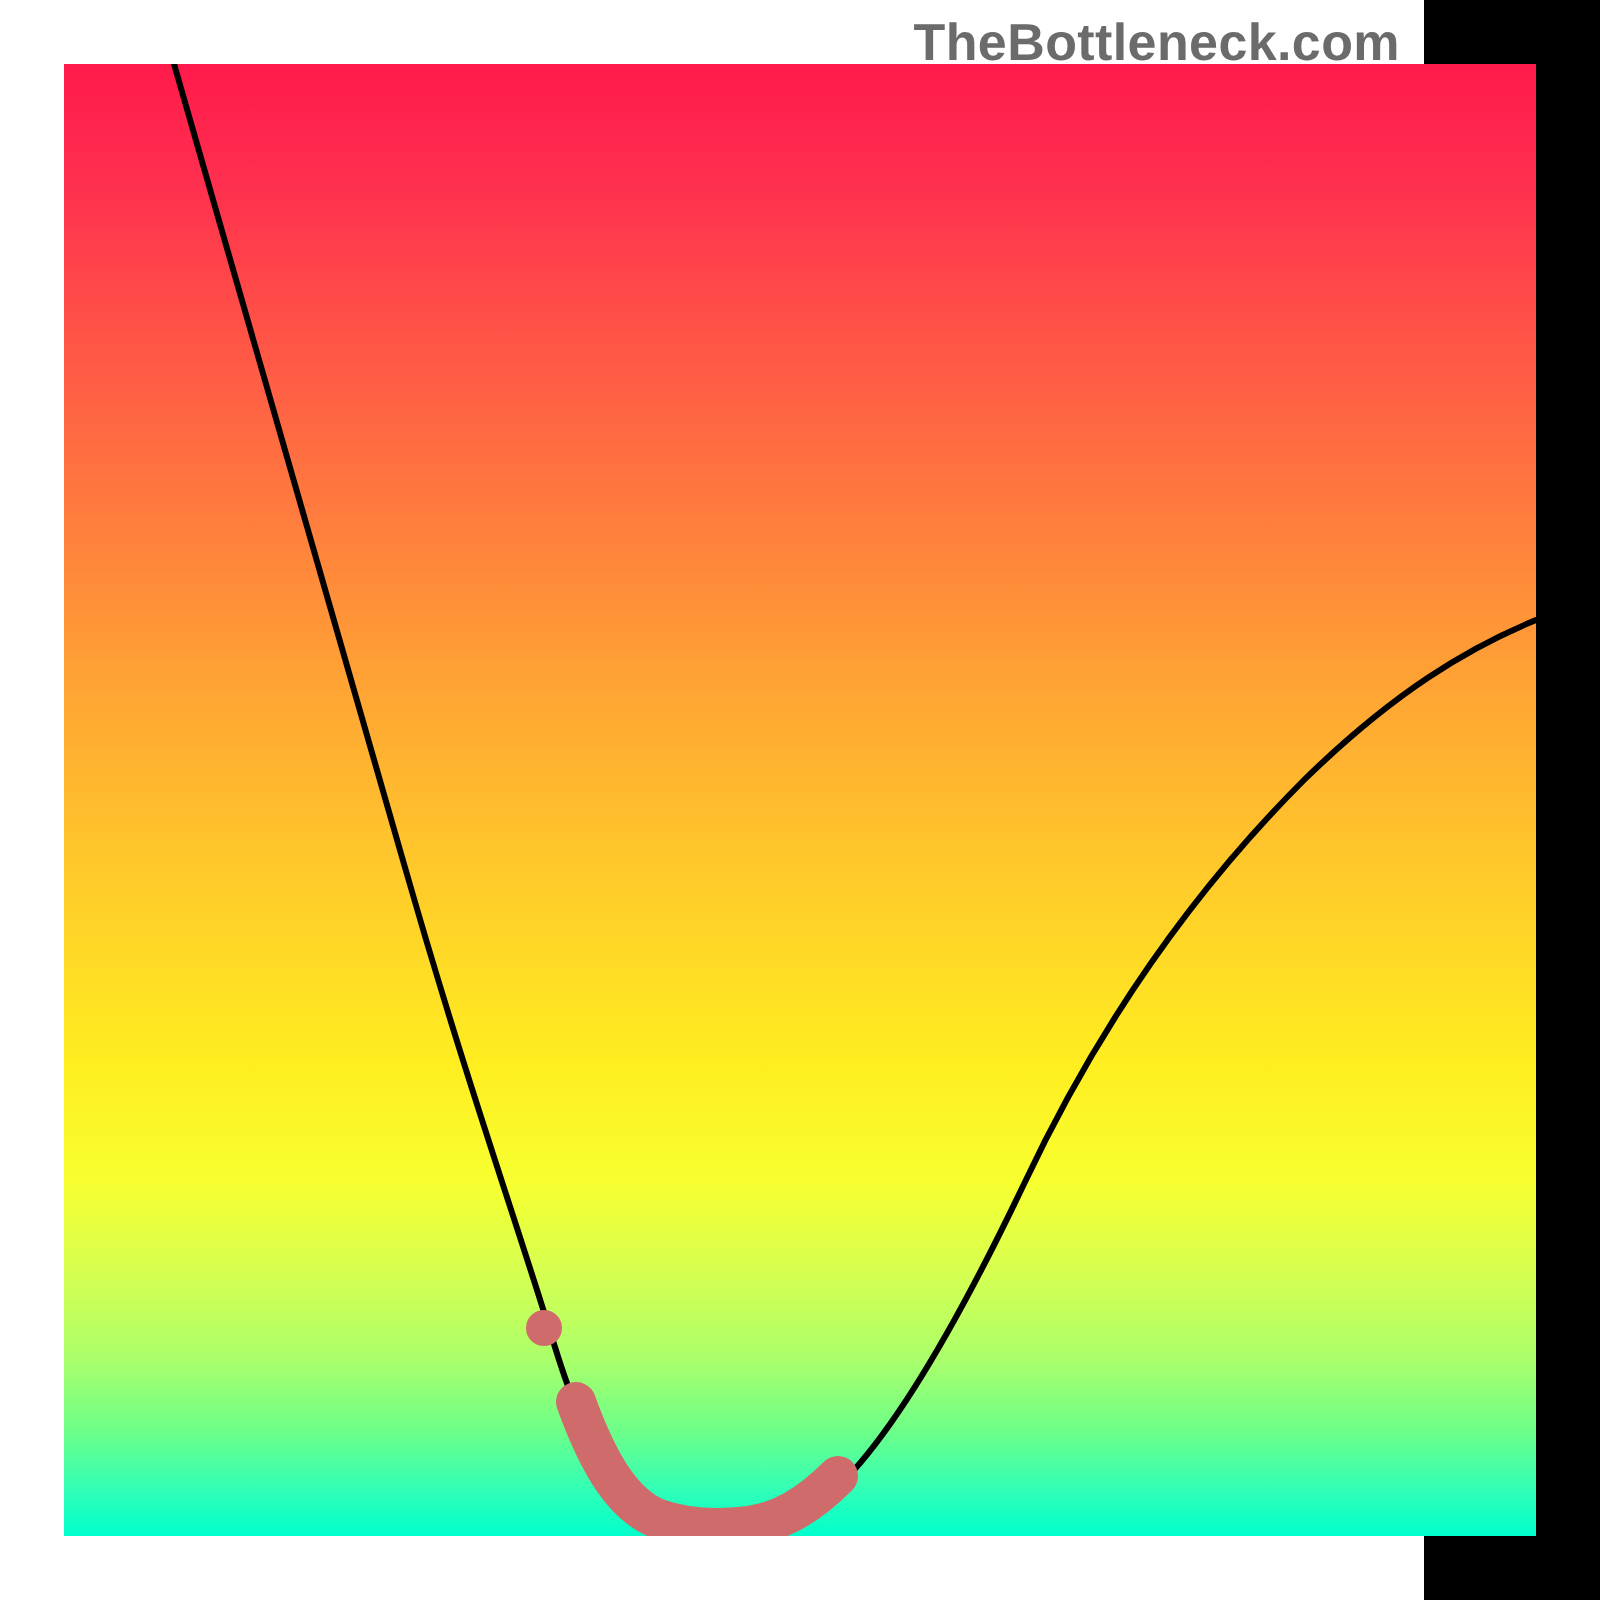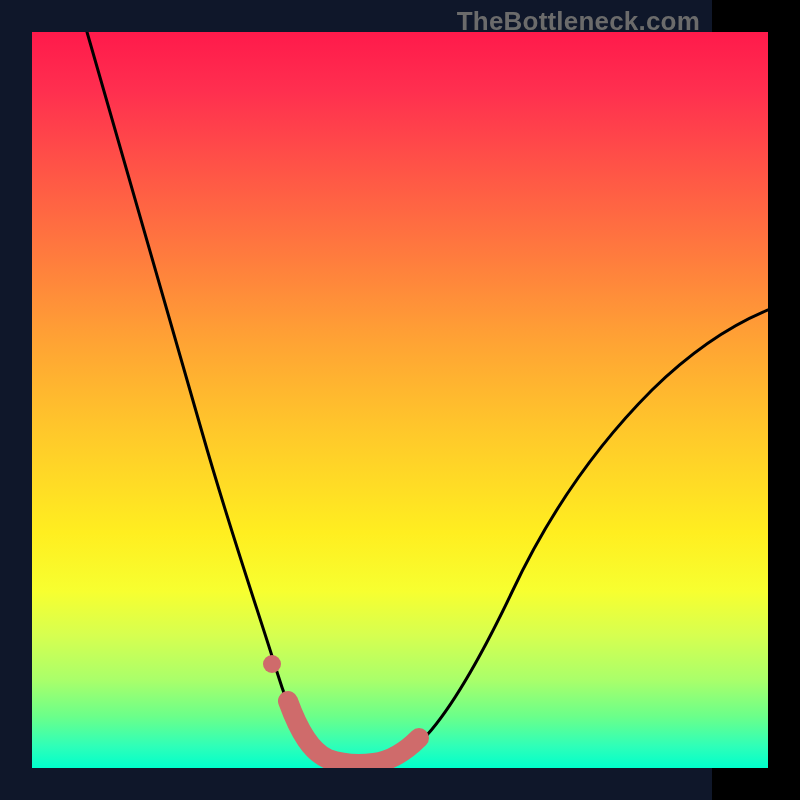--- a/index.html
+++ b/index.html
@@ -1,21 +1,21 @@
 <!DOCTYPE html>
 <html><head>
 <meta charset="utf-8">
 <style>
   * { margin: 0; padding: 0; box-sizing: border-box; }
   body { width: 800px; height: 800px; background: #000; overflow: hidden; position: relative; }
   .outer {
     width: 712px;
     height: 800px;
     position: relative;
-    background: #0f172a;
+    background: #ffffff;
     text-align: right;
   }
   .watermark {
     position: absolute;
     top: 6px;
     right: 12px;
     font-family: Arial, Helvetica, sans-serif;
     font-size: 26px;
     font-weight: 600;
     color: #6b6b6b;

